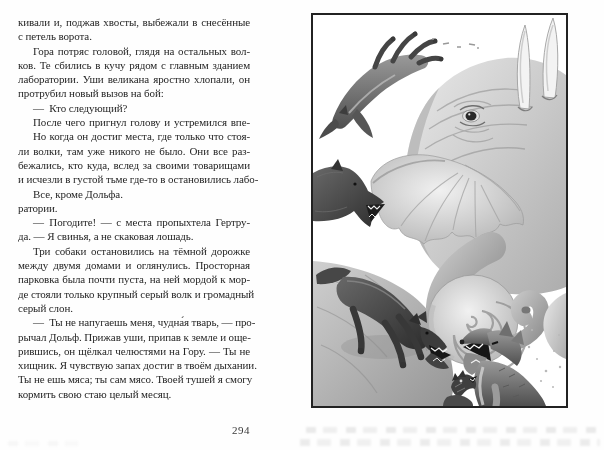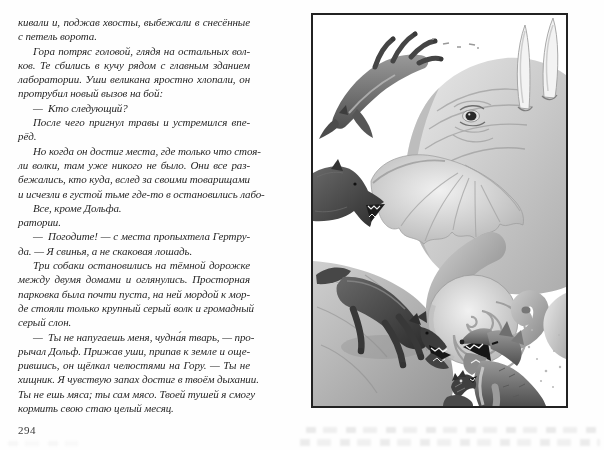--- a/index.html
+++ b/index.html
@@ -1,24 +1,24 @@
 <!DOCTYPE html>
 <html><head>
 <meta charset="utf-8">
 <style>
   html,body{margin:0;padding:0;}
   body{width:604px;height:450px;position:relative;background:#fefefe;overflow:hidden;
        font-family:"Liberation Serif","DejaVu Serif",serif;}
   .left-page{position:absolute;left:18px;top:15px;width:232px;color:#262626;
              font-size:11px;letter-spacing:-0.1px;}
   .line{height:14.3px;line-height:14.3px;white-space:nowrap;
-        text-align:justify;text-align-last:left;font-style:italic;}
+        text-align:justify;text-align-last:left;}
   .line.just{text-align-last:justify;}
   .line.ind{text-indent:15px;}
-  .page-number{position:absolute;left:18px;top:424px;width:232px;text-align:left;
+  .page-number{position:absolute;left:18px;top:424px;width:232px;text-align:right;
                font-size:11px;color:#3a3a3a;letter-spacing:.5px;}
   .illus-frame{position:absolute;left:311px;top:13px;width:257px;height:395px;
                border:2px solid #222;box-sizing:border-box;background:#fff;}
   .illus-frame svg{display:block;width:100%;height:100%;}
   .smudge{position:absolute;filter:blur(1.3px);
           background:repeating-linear-gradient(90deg,
             rgba(140,140,140,.32) 0 10px, rgba(140,140,140,0) 10px 17px,
             rgba(150,150,150,.26) 17px 31px, rgba(140,140,140,0) 31px 40px);}
   .smudge.r1{left:306px;top:427px;width:294px;height:6px;opacity:.55;}
   .smudge.r2{left:300px;top:439px;width:300px;height:7px;opacity:.5;}
@@ -28,22 +28,21 @@
 <body>
 
 <div class="left-page">
     <div class="line just">кивали и, поджав хвосты, выбежали в снесённые</div>
     <div class="line">с петель ворота.</div>
     <div class="line just ind">Гора потряс головой, глядя на остальных вол-</div>
     <div class="line just">ков. Те сбились в кучу рядом с главным зданием</div>
     <div class="line just">лаборатории. Уши великана яростно хлопали, он</div>
     <div class="line">протрубил новый вызов на бой:</div>
     <div class="line ind">— Кто следующий?</div>
-    <div class="line just ind">После чего пригнул травы и устремился впе-</div>
-    <div class="line">рёд.</div>
+    <div class="line just ind">После чего пригнул голову и устремился впе-</div>
     <div class="line just ind">Но когда он достиг места, где только что стоя-</div>
     <div class="line just">ли волки, там уже никого не было. Они все раз-</div>
     <div class="line just">бежались, кто куда, вслед за своими товарищами</div>
     <div class="line just">и исчезли в густой тьме где-то в остановились лабо-</div>
     <div class="line ind">Все, кроме Дольфа.</div>
     <div class="line">ратории.</div>
     <div class="line just ind">— Погодите! — с места пропыхтела Гертру-</div>
     <div class="line">да. — Я свинья, а не скаковая лошадь.</div>
     <div class="line just ind">Три собаки остановились на тёмной дорожке</div>
     <div class="line just">между двумя домами и оглянулись. Просторная</div>

